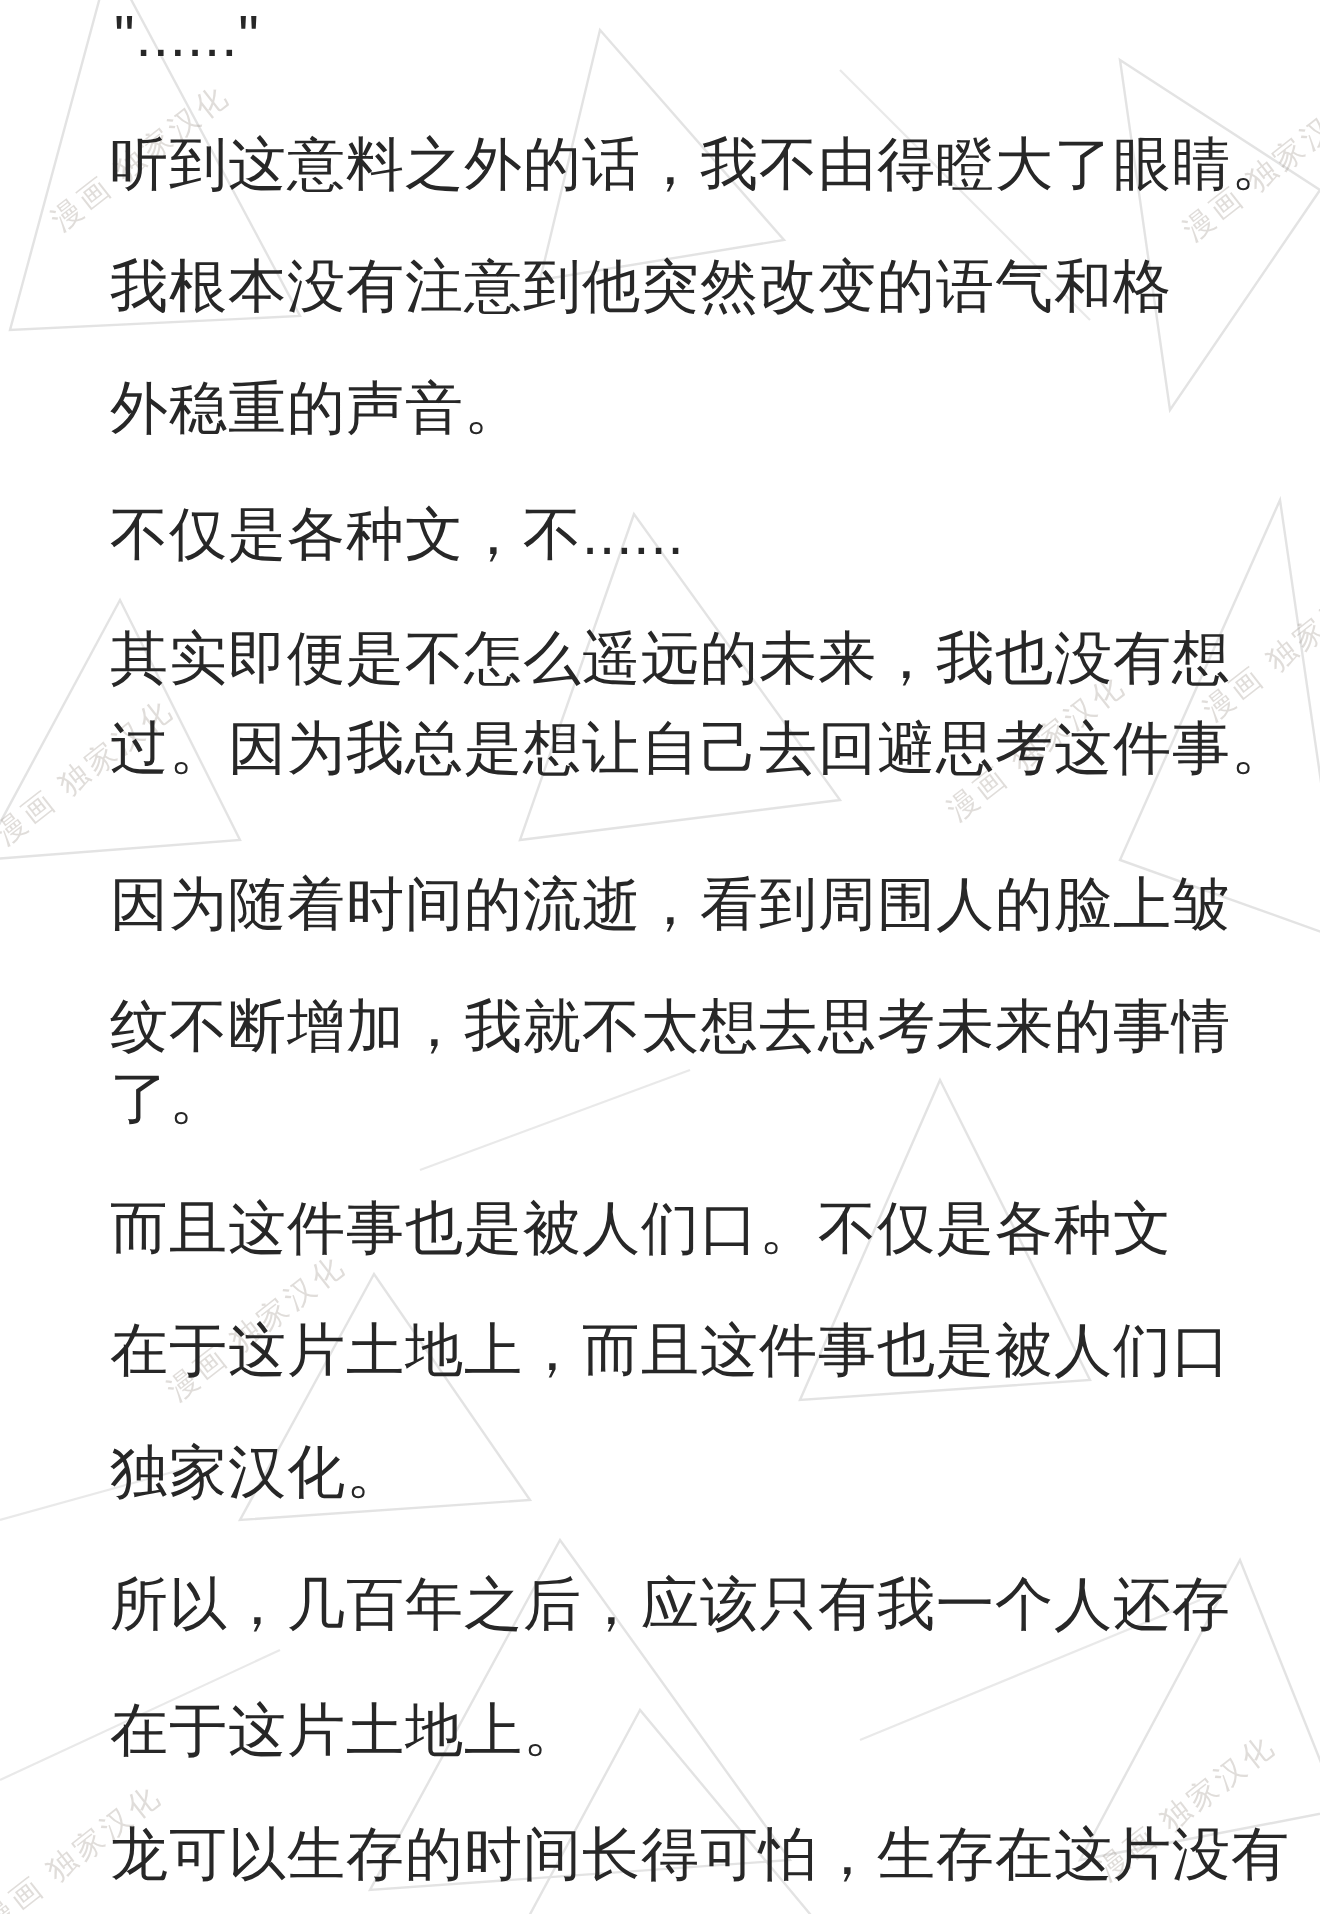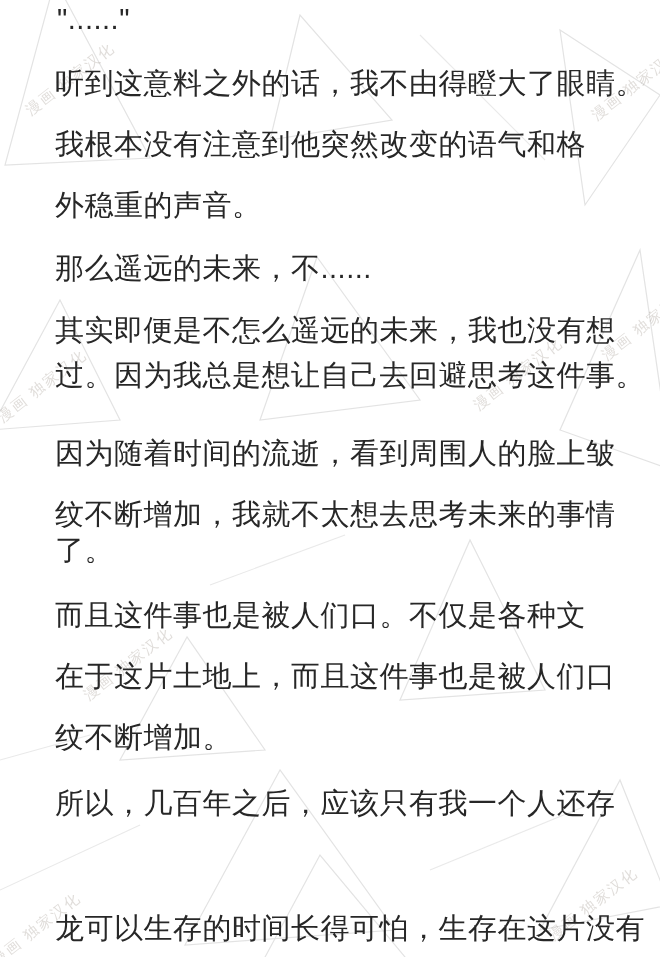--- a/index.html
+++ b/index.html
@@ -81,25 +81,26 @@
   <span class="wm-text" style="left:545px; top:930px">漫画 独家汉化</span>
   <span class="wm-text" style="left:-12px; top:955px">漫画 独家汉化</span>
   <span class="wm-text" style="left:588px; top:110px">漫画 独家汉化</span>
   <span class="wm-text" style="left:470px; top:400px">漫画 独家汉化</span>
   <span class="wm-text" style="left:80px; top:690px">漫画 独家汉化</span>
 
   <div class="line quote" style="top:2px">"......"</div>
   <div class="line" style="top:127px">我根本没有注意到他突然改变的语气和格</div>
   <div class="line" style="top:66px">听到这意料之外的话，我不由得瞪大了眼睛。</div>
   <div class="line" style="top:188px">外稳重的声音。</div>
-  <div class="line" style="top:251px">那么遥远的未来，不......</div>
+  <div class="line" style="top:251px">不仅是各种文，不......</div>
   <div class="line" style="top:313px">其实即便是不怎么遥远的未来，我也没有想</div>
   <div class="line" style="top:358px">过。因为我总是想让自己去回避思考这件事。</div>
   <div class="line" style="top:436px">因为随着时间的流逝，看到周围人的脸上皱</div>
   <div class="line" style="top:497px">纹不断增加，我就不太想去思考未来的事情</div>
   <div class="line" style="top:533px">了。</div>
   <div class="line" style="top:598px">而且这件事也是被人们口。不仅是各种文</div>
   <div class="line" style="top:659px">在于这片土地上，而且这件事也是被人们口</div>
-  <div class="line" style="top:720px">纹不断增加。</div>
+  <div class="line" style="top:720px">独家汉化。</div>
   <div class="line" style="top:786px">所以，几百年之后，应该只有我一个人还存</div>
+  <div class="line" style="top:849px">在于这片土地上。</div>
   <div class="line" style="top:911px">龙可以生存的时间长得可怕，生存在这片没有</div>
 
 </div>
 
 </body></html>

